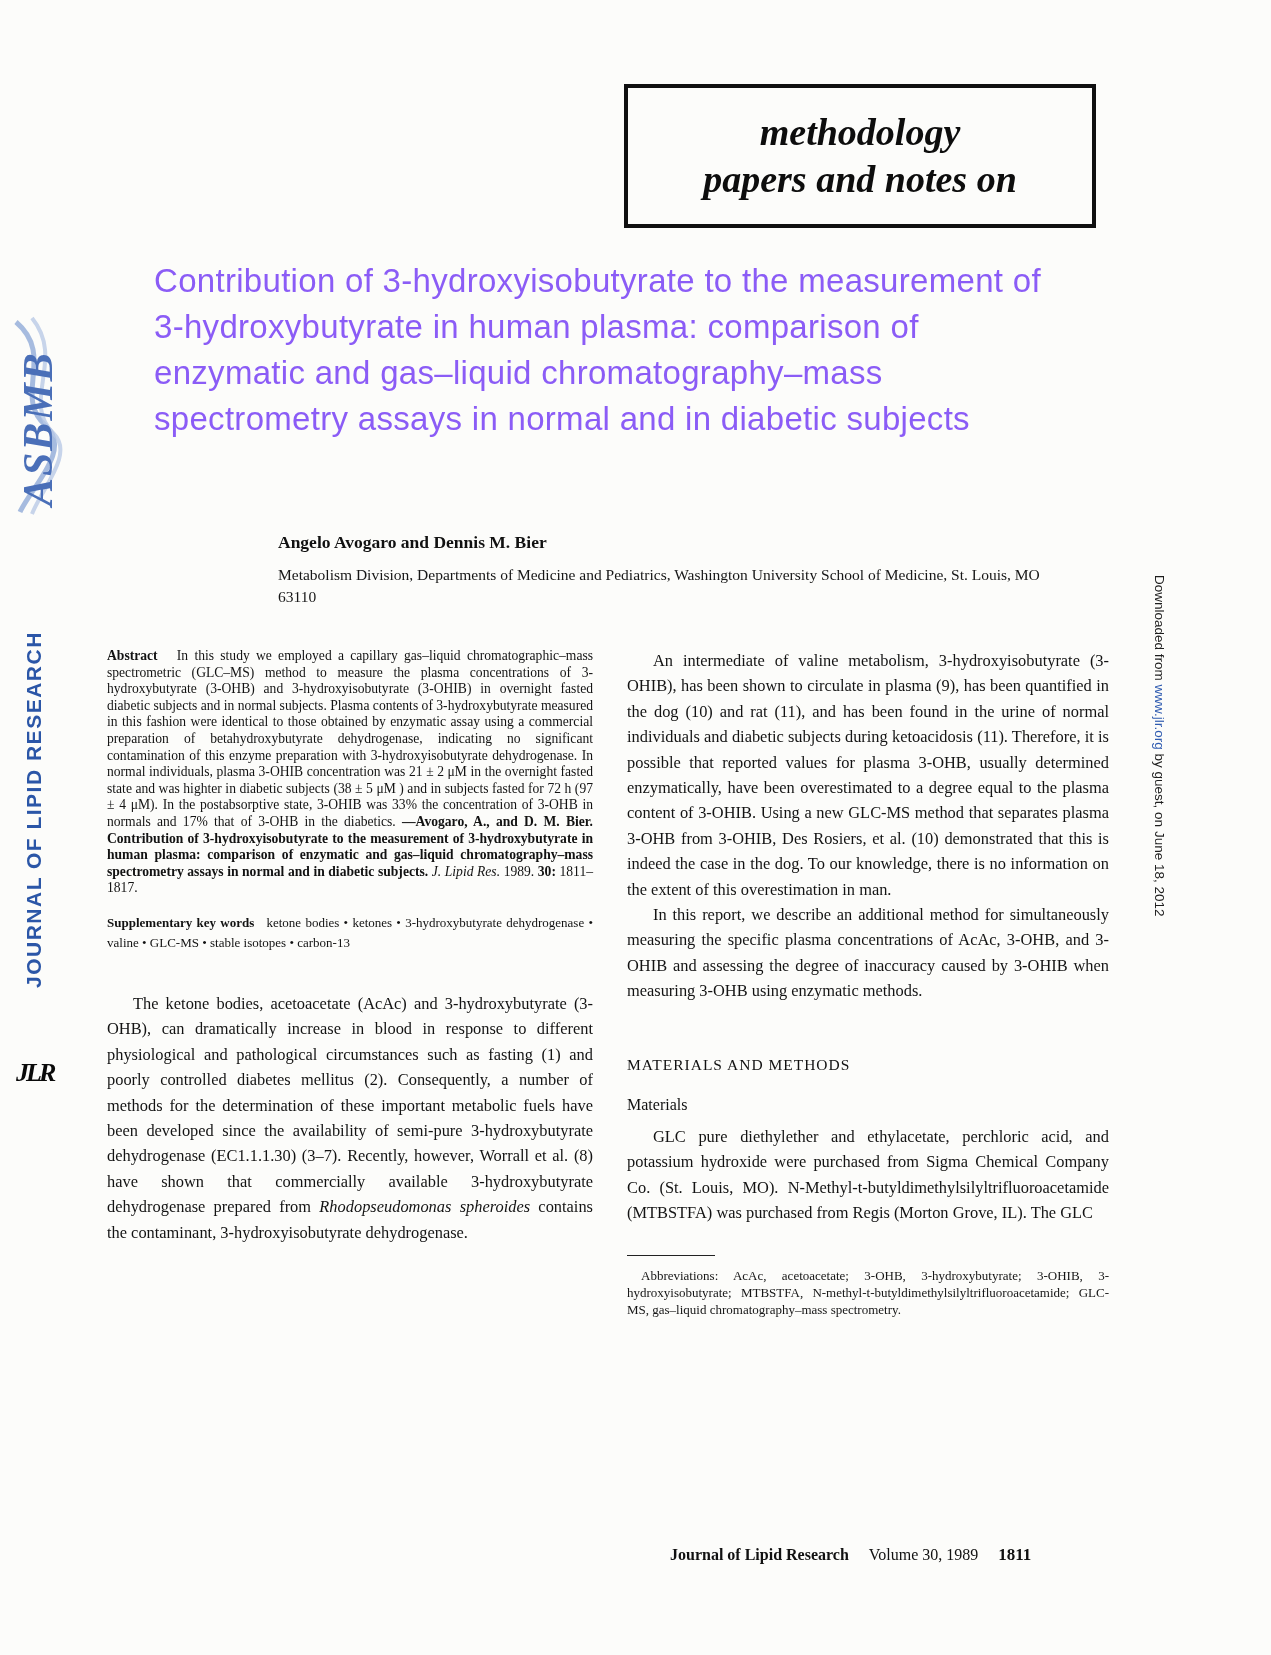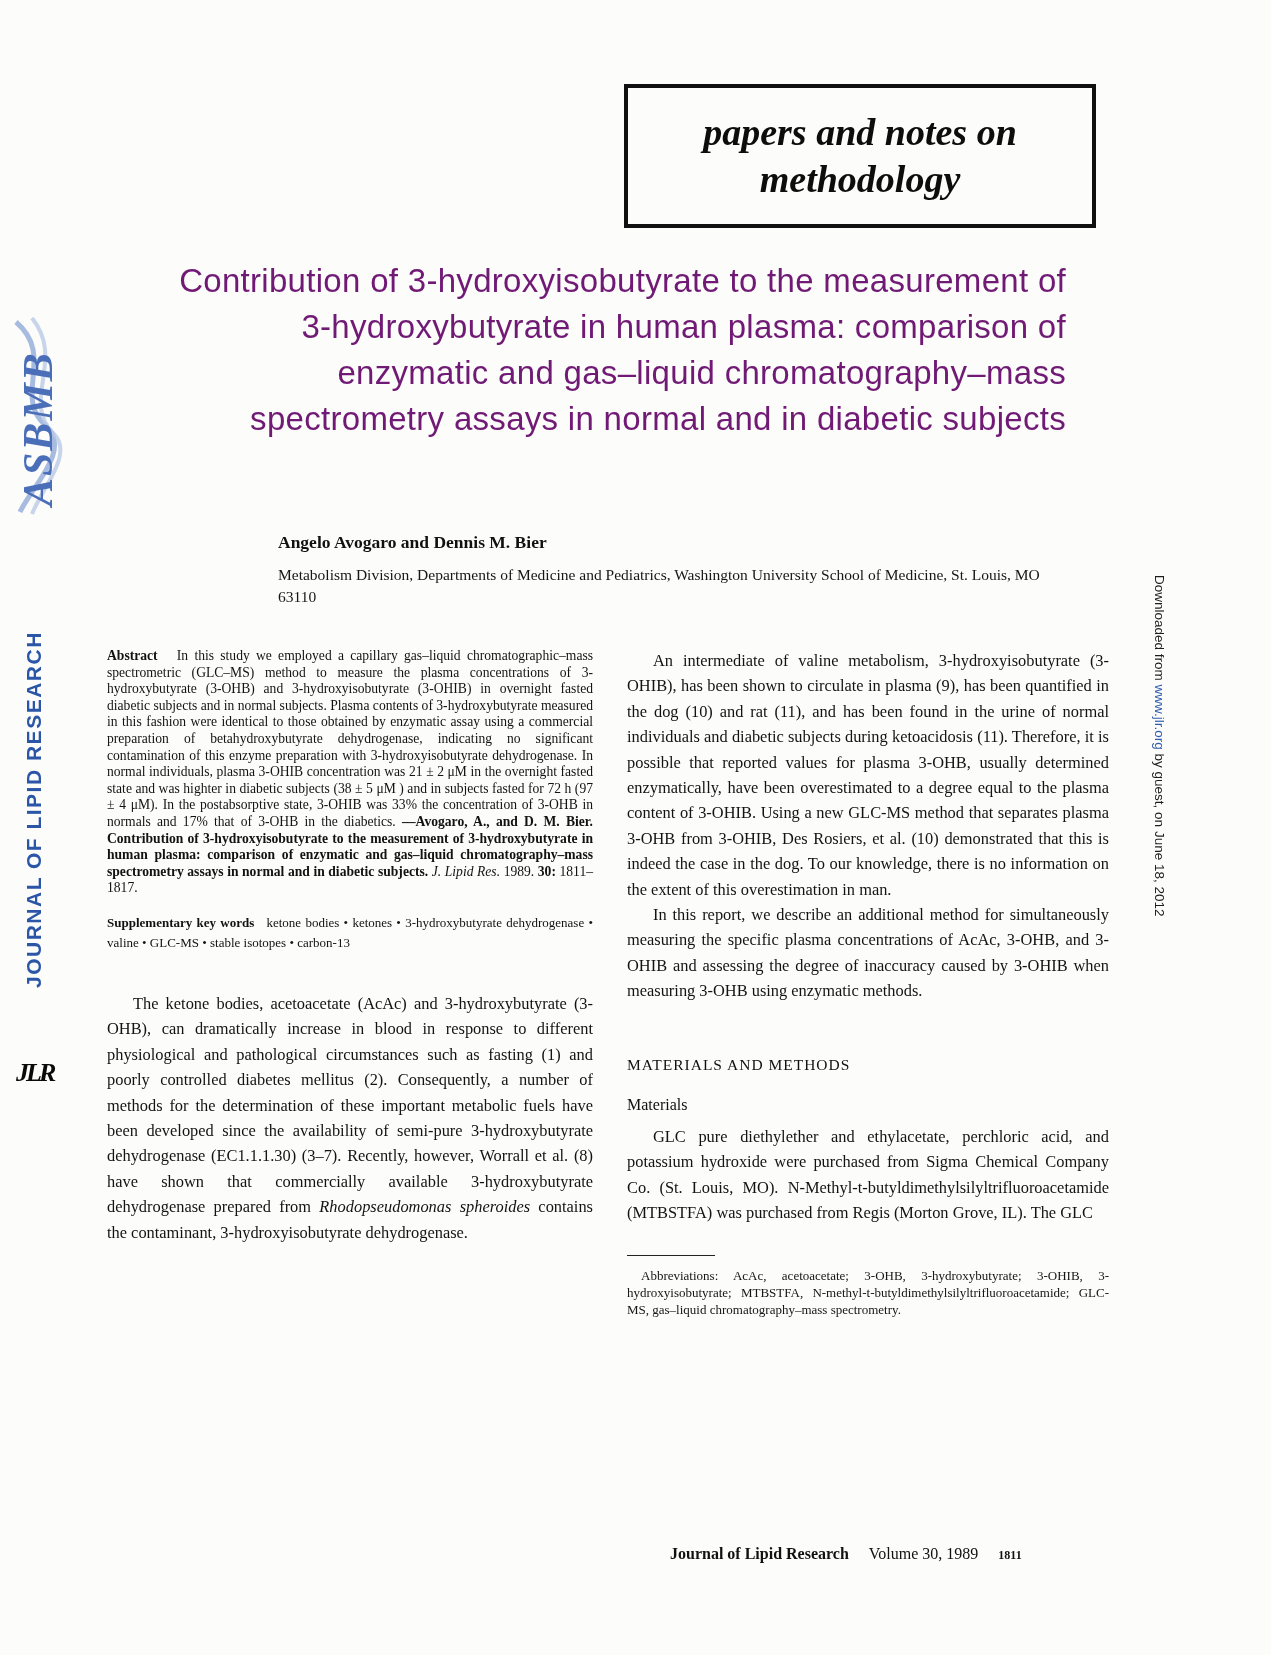--- a/index.html
+++ b/index.html
@@ -57,21 +57,21 @@
     font-style: italic; font-weight: bold;
     font-size: 38px; line-height: 1.25; color: #0d0d0d;
   }
 
   
   .title {
     position: absolute; left: 154px; top: 258px; width: 912px;
     margin: 0;
     font-family: "Liberation Sans", sans-serif;
     font-weight: 400; font-size: 33px; line-height: 46px;
-    letter-spacing: 0.3px; color: #701a75; text-align: right;
+    letter-spacing: 0.3px; color: #8b5cf6;
   }
   .authors {
     position: absolute; left: 278px; top: 532px;
     font-weight: bold; font-size: 17.5px; color: #111;
   }
   .affiliation {
     position: absolute; left: 278px; top: 564px; width: 770px;
     font-size: 15.5px; line-height: 22px; color: #161616;
   }
 
@@ -114,21 +114,21 @@
     text-align: justify; text-indent: 14px; color: #151515;
   }
 
   
   .footer {
     position: absolute; left: 670px; top: 1545px;
     display: flex; align-items: baseline; gap: 20px;
     font-size: 16px; color: #111;
   }
   .footer-journal { font-weight: bold; }
-  .footer-page { font-weight: bold; font-size: 12px; }
+  .footer-page { font-weight: bold; font-size: 17px; }
 </style>
 </head>
 <body>
 
 <div class="page">
 
   <div class="sidebar">
     <div class="asbmb-wrap">
       <svg class="asbmb-swoosh" width="74" height="200" viewBox="0 0 74 200">
         <path d="M14,6 C54,40 10,80 44,110 C70,134 30,170 18,196" fill="none" stroke="#8aa6d6" stroke-width="5" opacity="0.75"></path>
@@ -136,22 +136,22 @@
       </svg>
       <span class="asbmb-text vertical-up">ASBMB</span>
     </div>
     <div class="journal-vertical vertical-up">JOURNAL OF LIPID RESEARCH</div>
     <div class="emblem">JLR</div>
   </div>
 
   <div class="watermark"><span>Downloaded from </span><a class="wm-link">www.jlr.org</a><span> by guest, on June 18, 2012</span></div>
 
   <div class="banner">
+    <div class="banner-line">methodology</div>
     <div class="banner-line">papers and notes on</div>
-    <div class="banner-line">methodology</div>
   </div>
 
   <h1 class="title">Contribution of 3-hydroxyisobutyrate to the measurement of 3-hydroxybutyrate in human plasma: comparison of enzymatic and gas–liquid chromatography–mass spectrometry assays in normal and in diabetic subjects</h1>
   <div class="authors">Angelo Avogaro and Dennis M. Bier</div>
   <div class="affiliation">Metabolism Division, Departments of Medicine and Pediatrics, Washington University School of Medicine, St. Louis, MO 63110</div>
 
   <div class="columns">
 
     <div class="col-left">
       <p class="abstract">

